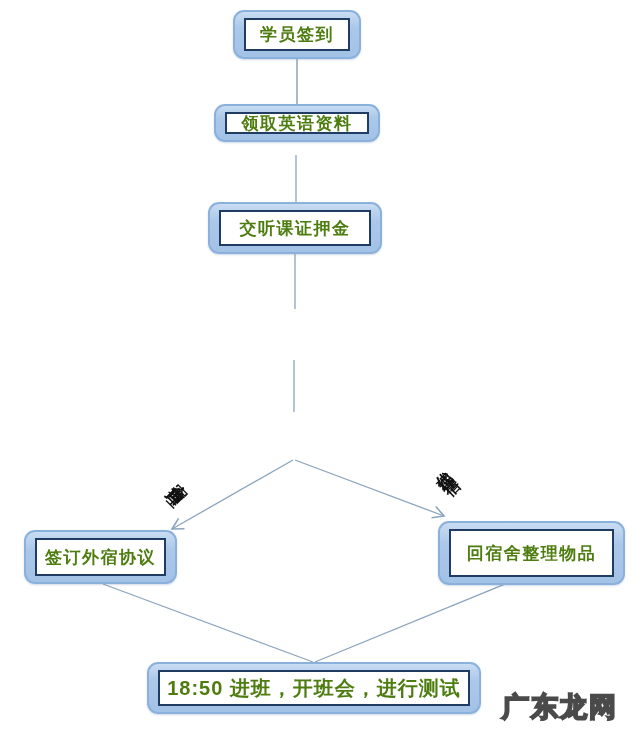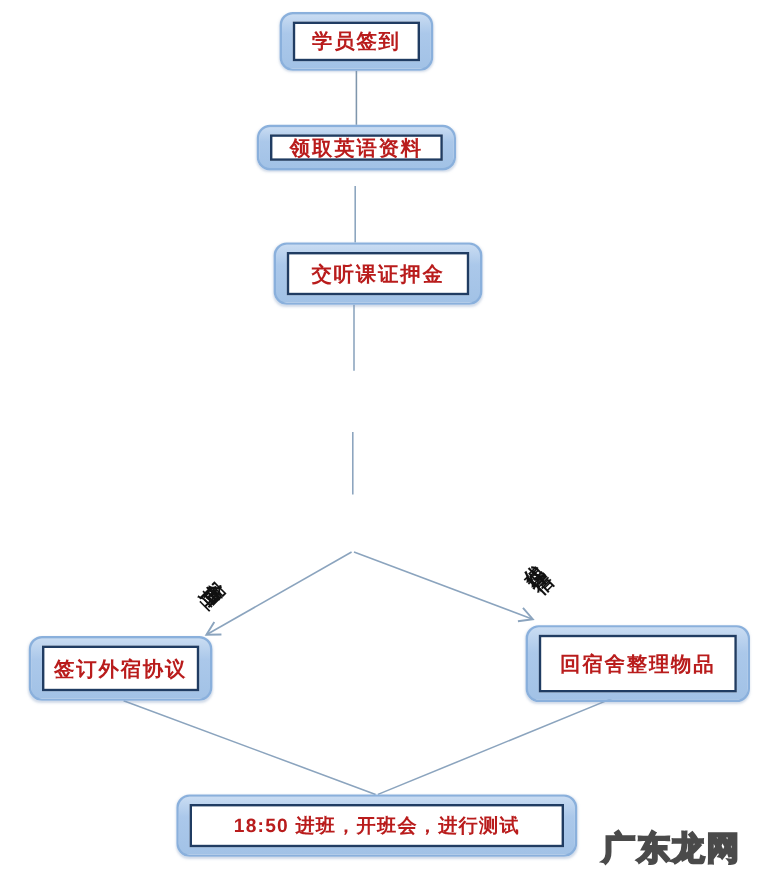--- a/index.html
+++ b/index.html
@@ -17,44 +17,44 @@
     border:2px solid #8ab0dc;
     border-radius:11px;
     box-sizing:border-box;
     box-shadow:0 1px 2px rgba(120,150,190,0.35);
   }
   .node-inner{
     position:absolute;left:9px;right:9px;top:6px;bottom:6px;
     background:#ffffff;
     border:2px solid #203c62;
     display:flex;align-items:center;justify-content:center;
-    font-weight:bold;font-size:17px;color:#b91c1c;
+    font-weight:bold;font-size:17px;color:#4d7c0f;
     letter-spacing:1.5px;white-space:nowrap;
     box-sizing:border-box;
   }
-  .node-final .node-inner{font-size:16px;letter-spacing:1px;}
+  .node-final .node-inner{font-size:20px;letter-spacing:1px;}
   .branch-label{
     position:absolute;
     writing-mode:vertical-rl;text-orientation:upright;
     font-weight:bold;font-size:16px;color:#111111;
     letter-spacing:3px;white-space:nowrap;
   }
   .branch-label.left{left:190px;top:481px;transform:translate(-50%,-50%) rotate(45deg);}
   .branch-label.right{left:433px;top:470px;transform:translate(-50%,-50%) rotate(-45deg);}
   .watermark{
     position:absolute;left:502px;top:689px;
     font-size:27px;font-weight:bold;letter-spacing:2px;
     color:#7f1d1d;
     -webkit-text-stroke:2px #4a4a4a;
     white-space:nowrap;
   }
   
   .n0{left:233px;top:10px;width:128px;height:49px;}
   .n1{left:214px;top:104px;width:166px;height:38px;}
-  .n2{left:208px;top:202px;width:174px;height:52px;margin-left:20px;}
+  .n2{left:208px;top:202px;width:174px;height:52px;}
   .n3{left:222px;top:309px;width:148px;height:51px;}
   .n4{left:232px;top:412px;width:123px;height:48px;}
   .n5{left:24px;top:530px;width:153px;height:54px;}
   .n6{left:438px;top:521px;width:187px;height:64px;}
   .n7{left:147px;top:662px;width:334px;height:52px;}
 </style>
 </head>
 <body>
 
 <div id="canvas">

